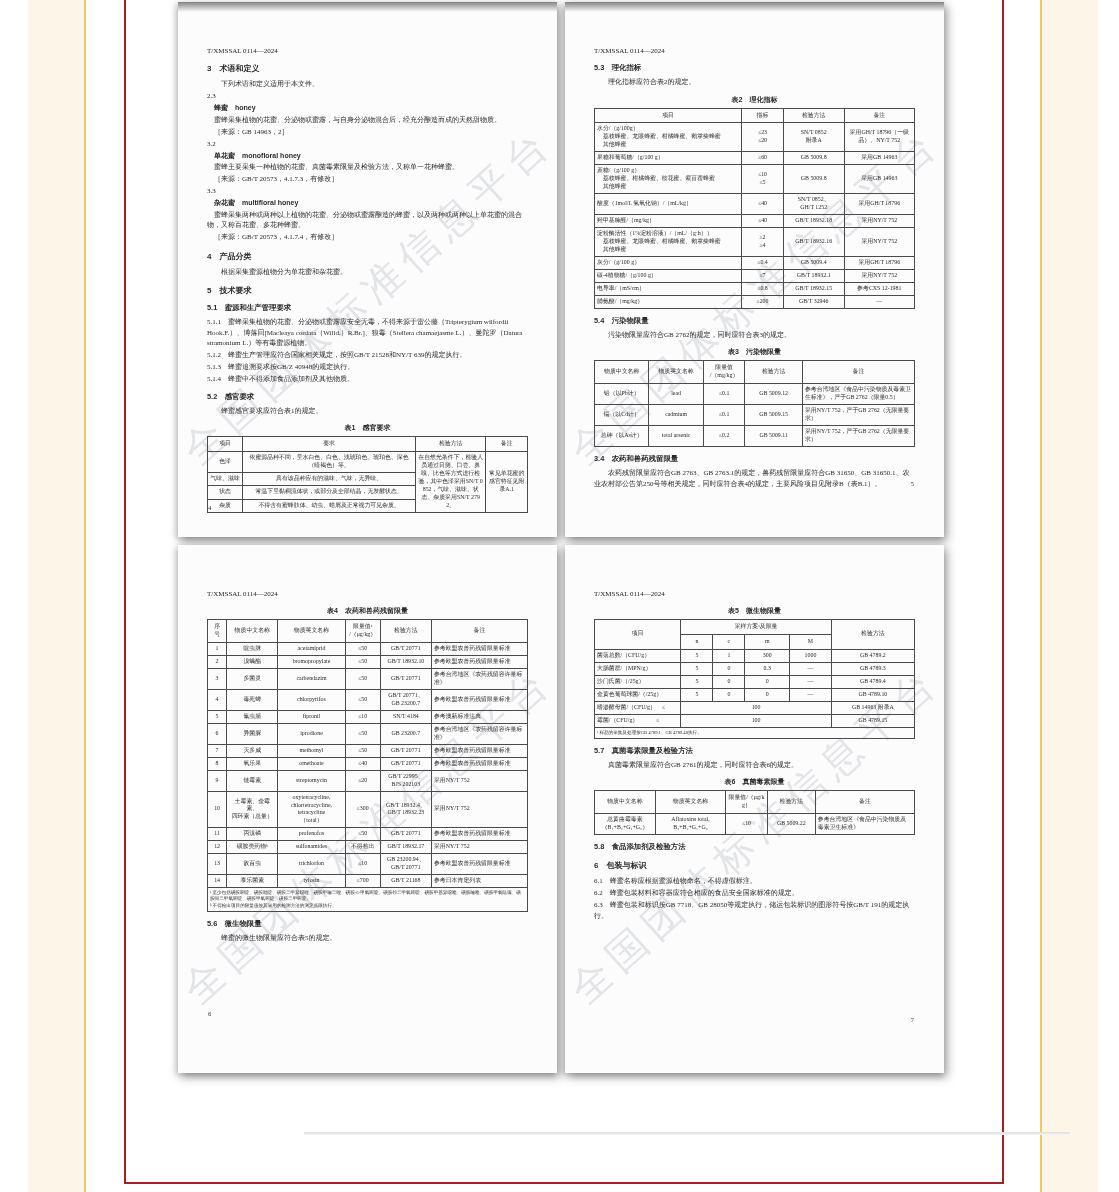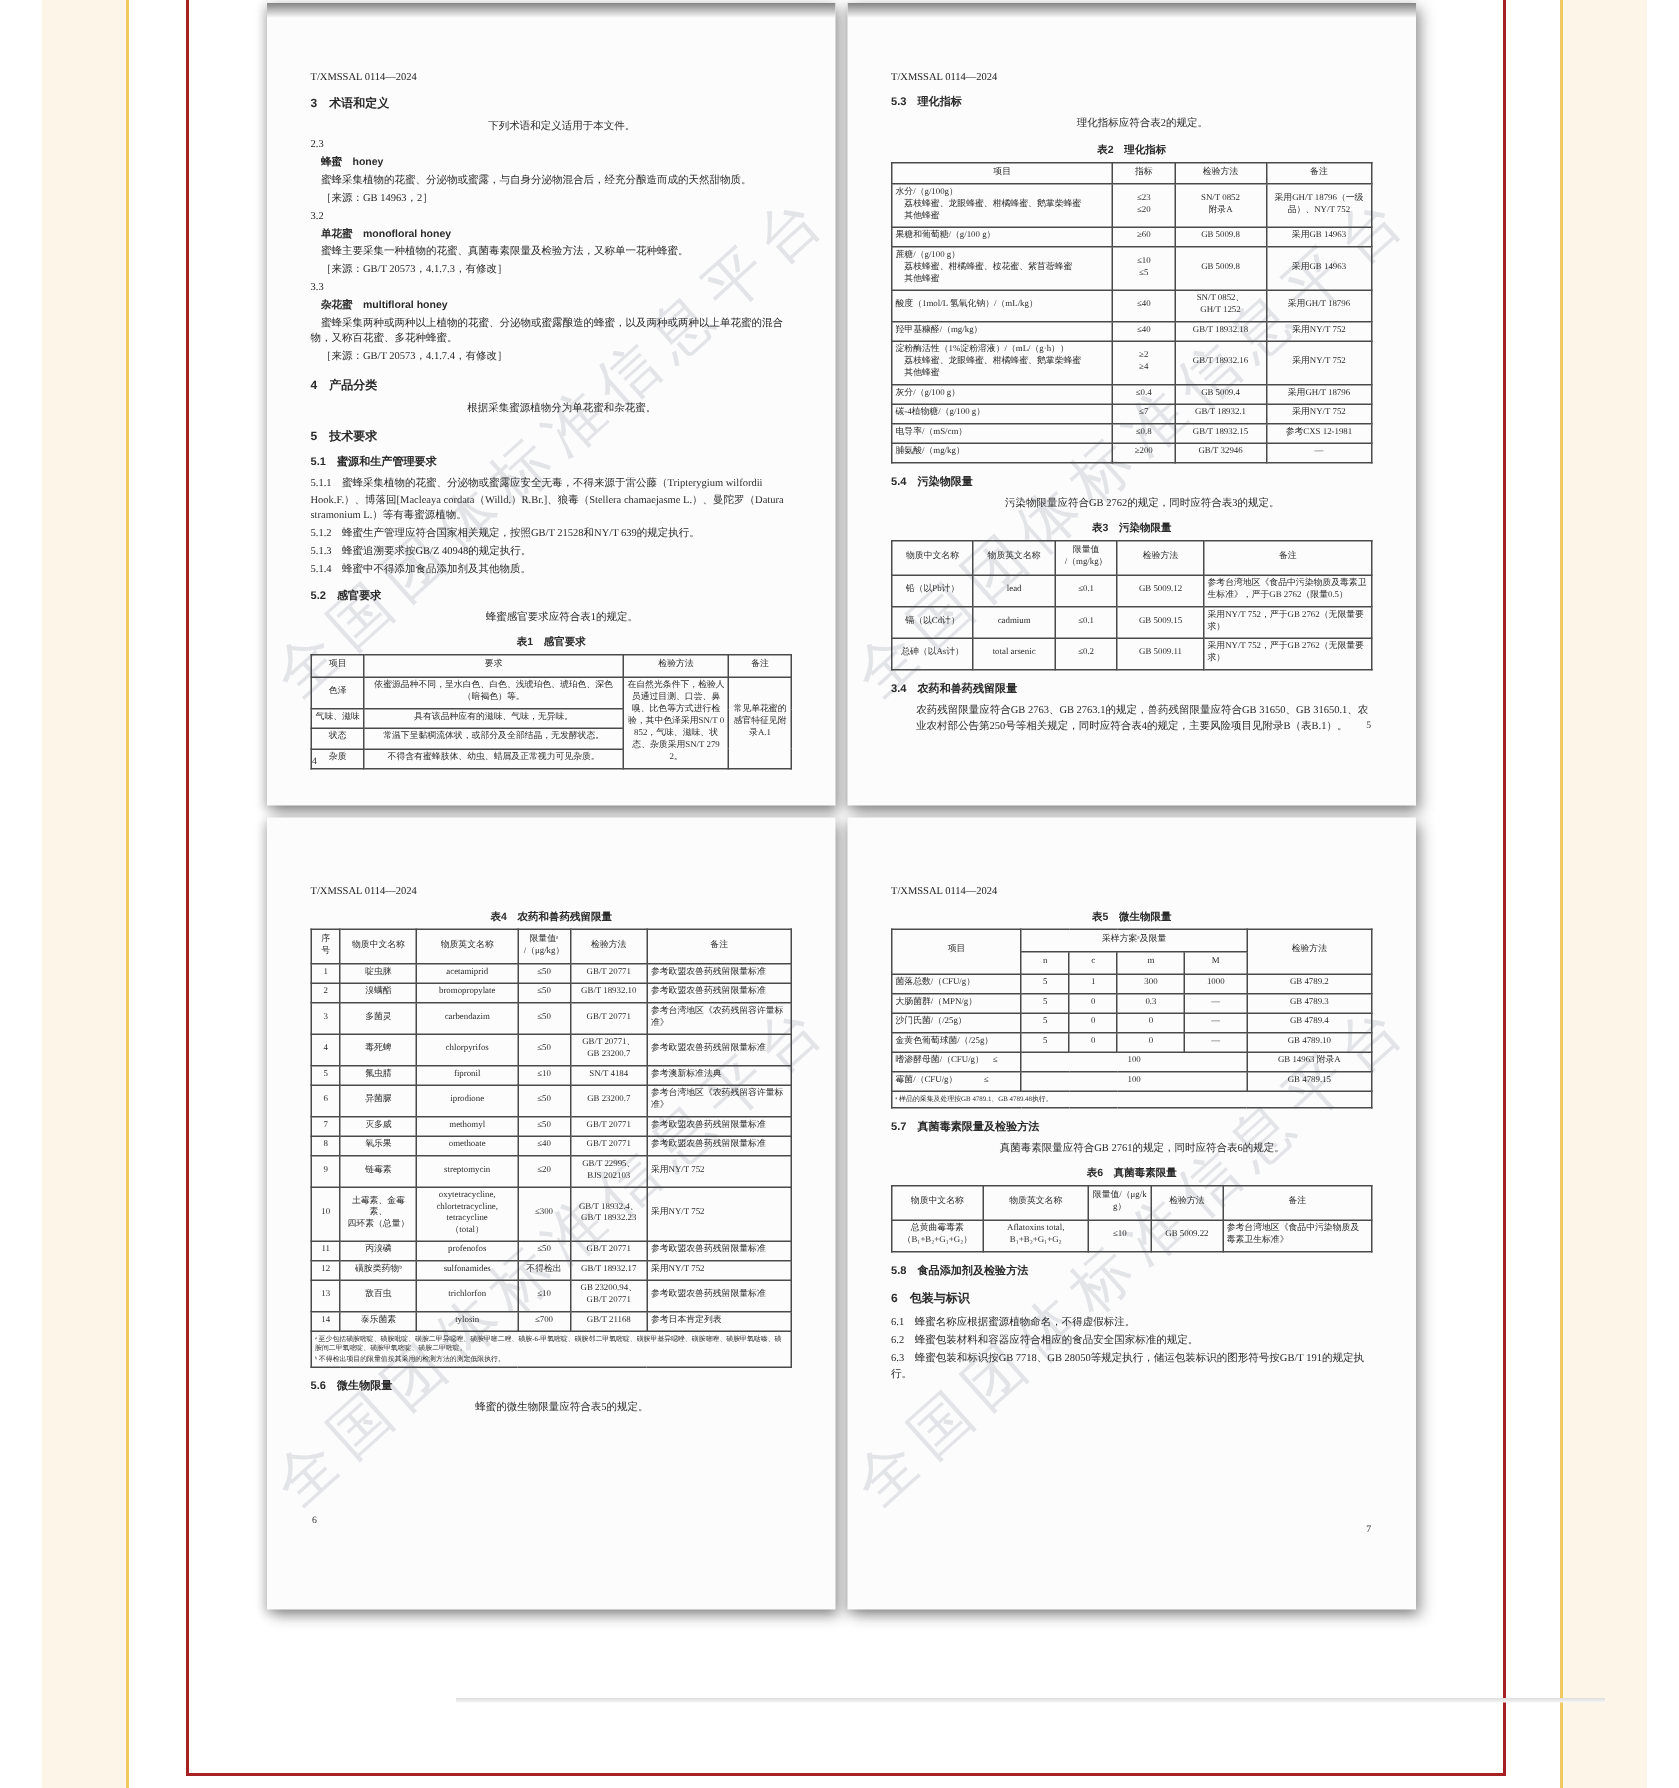--- a/index.html
+++ b/index.html
@@ -19,21 +19,21 @@
   .wm{position:absolute;left:50%;top:55%;transform:translate(-50%,-50%) rotate(-42deg);
       font-size:40px;letter-spacing:8px;color:rgba(176,178,188,.33);white-space:nowrap;
       font-family:"Liberation Sans",sans-serif;pointer-events:none;}
   .page-header{padding-top:45px;margin:0 29px 8px 29px;font-size:7px;color:#222;}
   .content{margin:0 29px;position:relative;}
   .content .h{font-family:"Liberation Sans",sans-serif;font-weight:bold;font-size:8px;margin:8px 0 5px;}
   .content .h2{font-family:"Liberation Sans",sans-serif;font-weight:bold;font-size:7.4px;margin:7px 0 4px;}
   .content .term{font-family:"Liberation Sans",sans-serif;font-weight:bold;font-size:7px;
                  margin:1.5px 0;text-indent:1em;}
   .content .p2,.content .p1,.content .pf,.content .src{font-size:7px;line-height:1.5;margin:1.5px 0;}
-  .content .p2{text-indent:2em;text-align:center;}
+  .content .p2{text-indent:2em;}
   .content .p1{text-indent:1em;}
   .content .src{text-indent:1em;}
   .content .tt{text-align:center;font-family:"Liberation Sans",sans-serif;font-weight:bold;
                font-size:7px;margin:7px 0 3px;}
   table{width:100%;border-collapse:collapse;table-layout:fixed;margin:2px 0 4px;}
   th,td{border:0.8px solid #4a4a4a;font-size:5.9px;line-height:1.35;padding:2px 2px;
         text-align:center;vertical-align:middle;font-weight:normal;white-space:pre-line;
         word-break:break-all;}
   th{padding:3px 2px;}
   td.l,th.l{text-align:left;}

